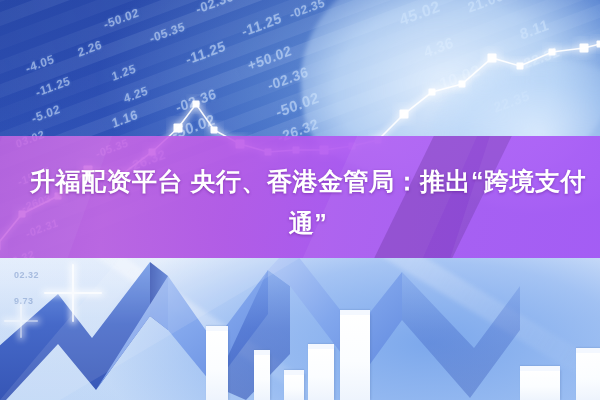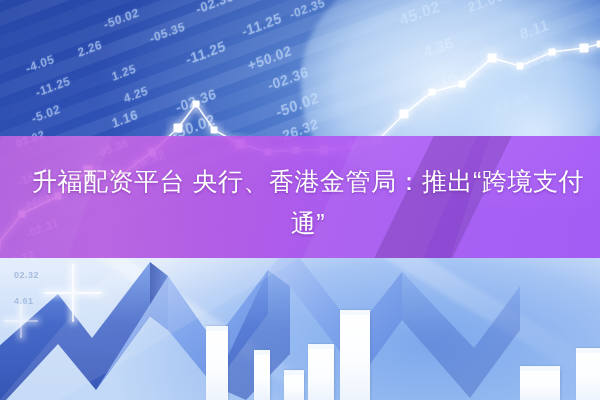--- a/index.html
+++ b/index.html
@@ -108,21 +108,21 @@
   }
 
   
   #headline {
     position: absolute;
     left: 16px; right: 0;
     top: 160px;
     text-align: center;
     color: #ffffff;
     font-size: 25px;
-    font-weight: 400;
+    font-weight: 700;
     line-height: 42px;
     letter-spacing: 0.5px;
     text-shadow: 0 1px 3px rgba(80,10,120,0.45);
     padding: 0 14px;
     box-sizing: border-box;
   }
 
   
   #floor {
     position: absolute;
@@ -350,20 +350,20 @@
         <div class="bar" style="left: 520px; width: 40px; height: 30px;">
           <div class="cap"></div>
         </div>
         <div class="bar" style="left: 576px; width: 24px; height: 48px;">
           <div class="cap"></div>
         </div>
       </div>
 
     <div id="floornums">
         <span class="smallnum" style="left: 14px; top: 12px;">02.32</span>
-        <span class="smallnum" style="left: 14px; top: 38px;">4.61</span>
+        <span class="smallnum" style="left: 14px; top: 38px;">9.73</span>
       </div>
 
     <div class="spark" style="left:44px;top:6px;width:58px;height:58px;opacity:.85;"></div>
     <div class="spark" style="left:4px;top:46px;width:34px;height:34px;opacity:.6;"></div>
   </div>
 
 </div>
 
 </body></html>

